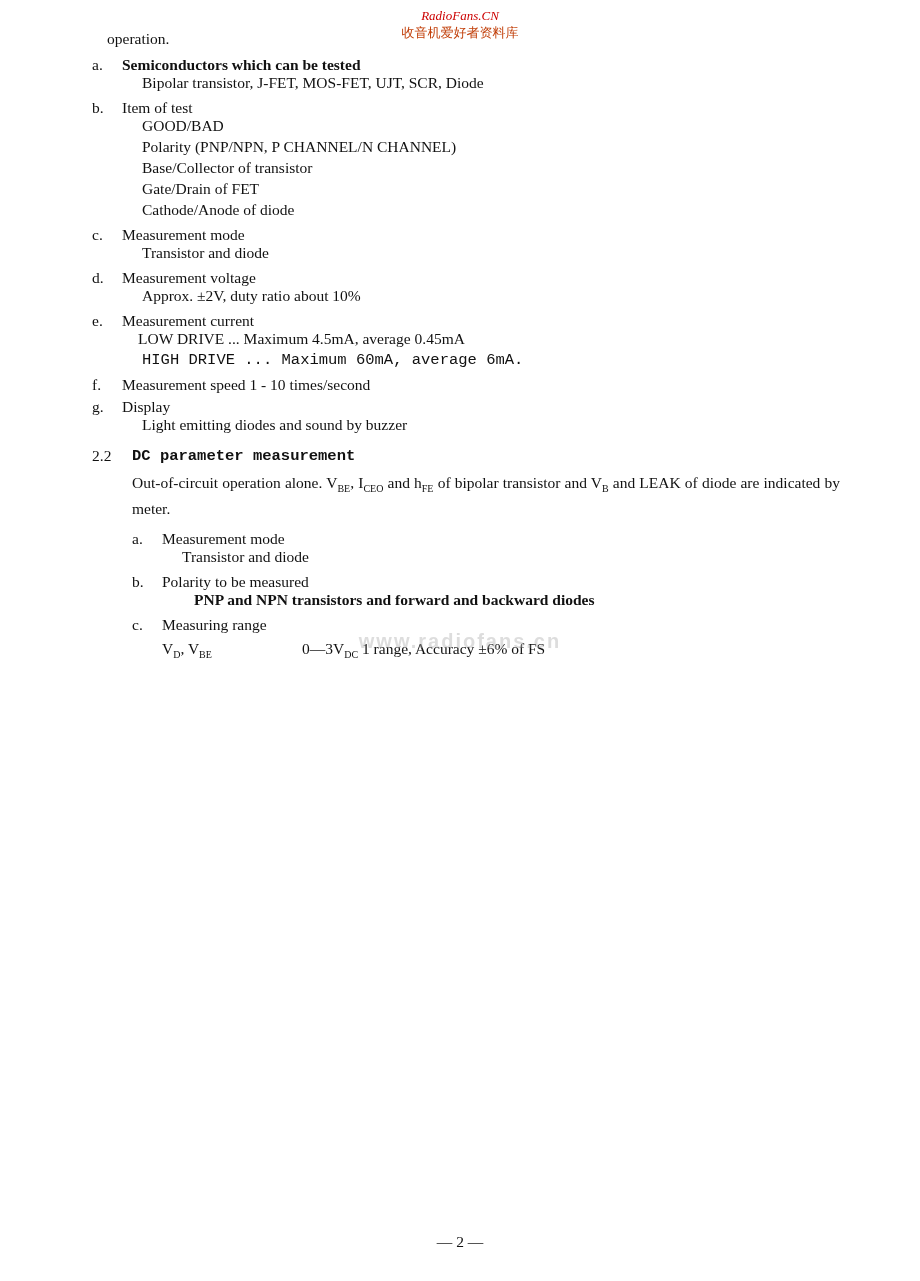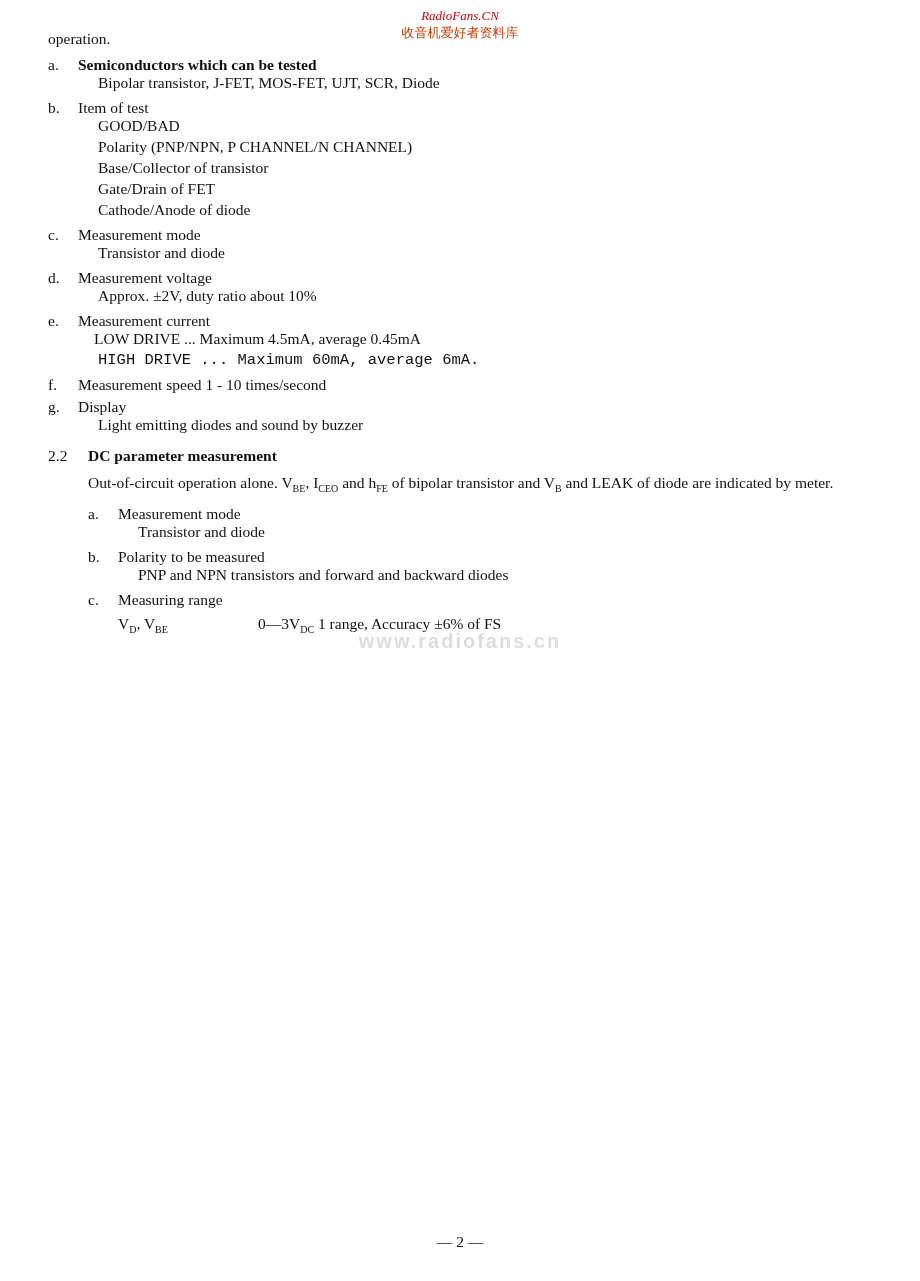--- a/index.html
+++ b/index.html
@@ -8,21 +8,21 @@
       font-family: 'Times New Roman', Times, serif;
       font-size: 15.5px;
       color: #111;
       width: 920px;
       min-height: 1281px;
       position: relative;
     }
     .page {
       width: 920px;
       min-height: 1281px;
-      padding: 20px 80px 60px 48px;
+      padding: 20px 80px 60px 92px;
       position: relative;
     }
     .header-watermark {
       text-align: center;
       position: absolute;
       top: 8px;
       left: 50%;
       transform: translateX(-50%);
       line-height: 1.3;
     }
@@ -34,21 +34,21 @@
     .header-watermark .chinese {
       color: #c2410c;
       font-size: 13px;
     }
     .content {
       margin-top: 10px;
     }
     .operation-line {
       font-size: 15.5px;
       margin-bottom: 8px;
-      margin-left: 0;
+      margin-left: 15px;
     }
     .section-a, .section-b, .section-c, .section-d, .section-e, .section-f, .section-g {
       margin-bottom: 6px;
     }
     .list-item {
       display: flex;
       margin-bottom: 4px;
     }
     .list-label {
       min-width: 30px;
@@ -70,20 +70,21 @@
       display: flex;
       margin-bottom: 6px;
     }
     .section-22-num {
       font-size: 15.5px;
       min-width: 40px;
     }
     .section-22-title {
       font-size: 15.5px;
       font-weight: bold;
+      font-family: Liberation Mono, monospace;
     }
     .section-22-body {
       margin-left: 40px;
       font-size: 15.5px;
       line-height: 1.6;
       text-align: justify;
       margin-bottom: 8px;
     }
     sub { font-size: 10px; vertical-align: sub; }
     .watermark-center {
@@ -210,21 +211,21 @@
         <div class="list-content">
           <span>Measurement mode</span>
           <div class="indent1" style="margin-left:20px;">Transistor and diode</div>
         </div>
       </div>
 
       <div class="list-item" style="margin-left:40px; margin-bottom:4px;">
         <div class="list-label">b.</div>
         <div class="list-content">
           <span>Polarity to be measured</span>
-          <div class="indent1" style="margin-left:20px;">PNP and NPN transistors and forward and backward diodes</div>
+          <div class="indent1" style="margin-left:32px;font-weight:bold;">PNP and NPN transistors and forward and backward diodes</div>
         </div>
       </div>
 
       <div class="list-item" style="margin-left:40px; margin-bottom:4px;">
         <div class="list-label">c.</div>
         <div class="list-content">
           <span>Measuring range</span>
           <div class="vbe-line" style="margin-left:0; margin-top:6px;">
             <div class="vbe-label">
               V<sub>D</sub>, V<sub>BE</sub>

